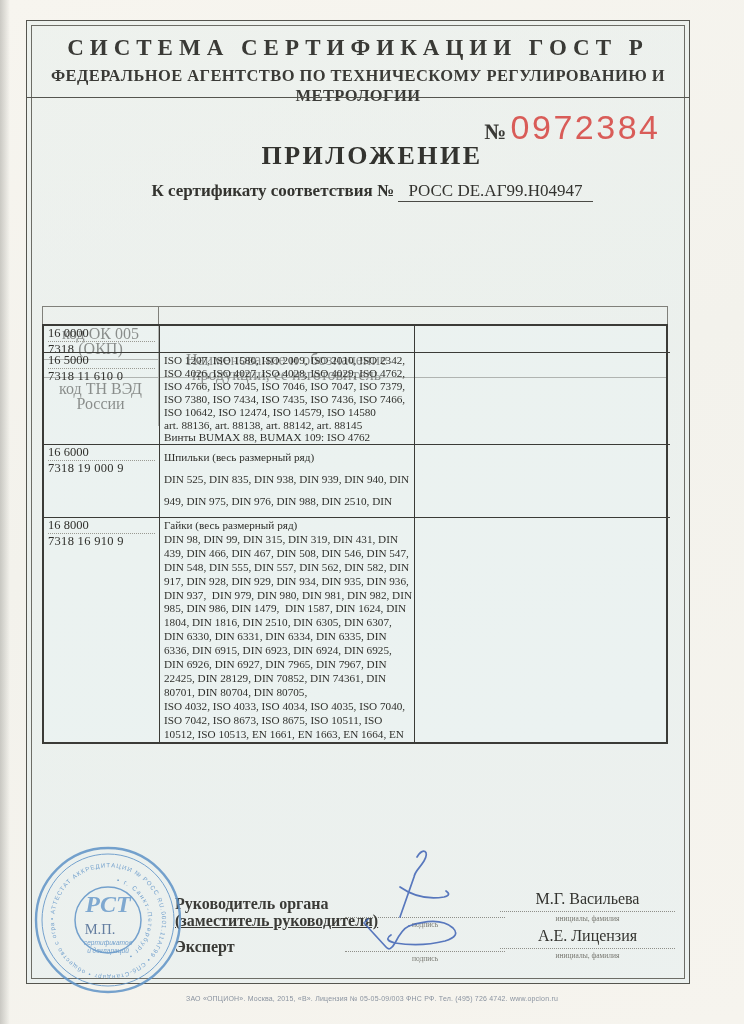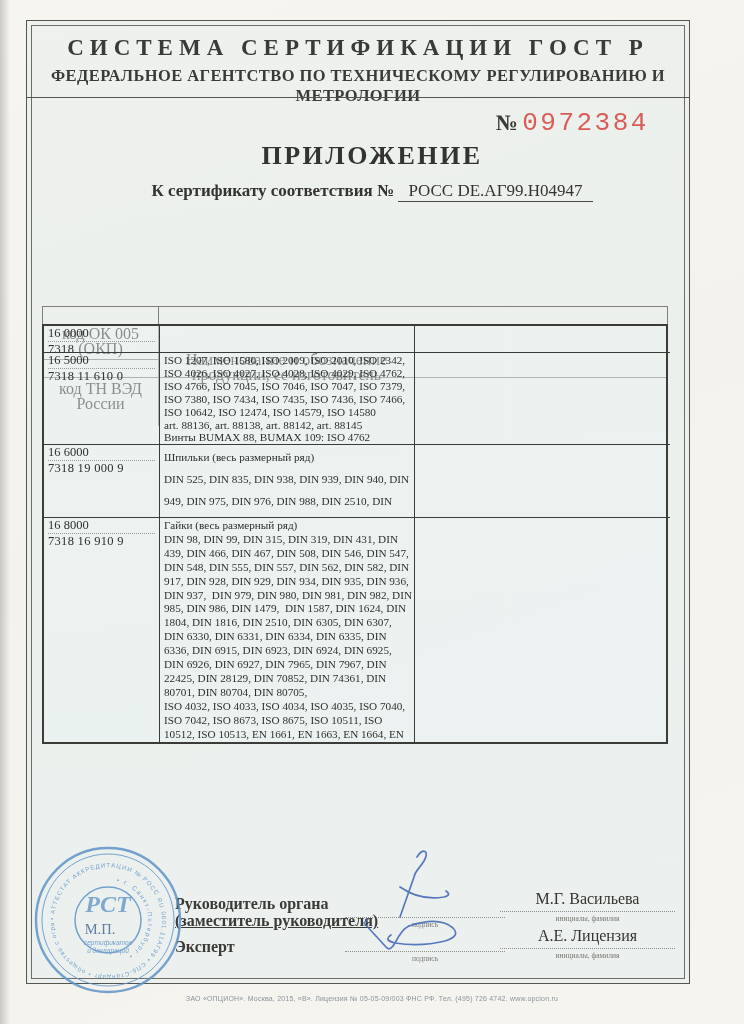--- a/index.html
+++ b/index.html
@@ -21,21 +21,21 @@
   .frame-inner{
     position:absolute; left:31px; top:25px; width:654px; height:954px;
     border:1px solid #6d6d66;
   }
   .header-rule{ position:absolute; left:26px; top:97px; width:664px; height:0; border-top:1.6px solid #55554f; }
   .hdr{ position:absolute; left:26px; top:20px; width:664px; text-align:center; }
   .hdr-line1{ margin-top:15px; font-size:23px; font-weight:bold; letter-spacing:6px; color:#3a3a36; }
   .hdr-line2{ margin-top:5px; font-size:16.5px; font-weight:bold; letter-spacing:.4px; color:#3a3a36; }
   .doc-number{ position:absolute; left:460px; top:108px; width:225px; text-align:center; white-space:nowrap; }
   .doc-number .nsign{ font-size:22px; font-weight:bold; color:#3a3a36; }
-  .doc-number .digits{ font-family:Liberation Mono, monospace; font-size:26px; letter-spacing:2.5px; color:#d95c58; }
+  .doc-number .digits{ font-family:Liberation Sans, sans-serif; font-size:34px; letter-spacing:2.5px; color:#d95c58; }
   .title{ position:absolute; left:0; top:141px; width:744px; text-align:center;
           font-size:26px; font-weight:bold; letter-spacing:2.5px; color:#33332f; }
   .subtitle{ position:absolute; left:0; top:181px; width:744px; text-align:center; font-size:17px; color:#33332f; }
   .subtitle .lbl{ font-weight:bold; }
   .subtitle .val{ border-bottom:1.3px solid #4a4a45; padding:0 10px 1px 10px; }
   .desc{ position:absolute; left:0; top:211px; width:744px; text-align:center;
          font-size:15.5px; font-weight:bold; line-height:19px; color:#3a3a36; }
 
   
   .thead{ position:absolute; left:42px; top:262px; width:626px; height:72px;

